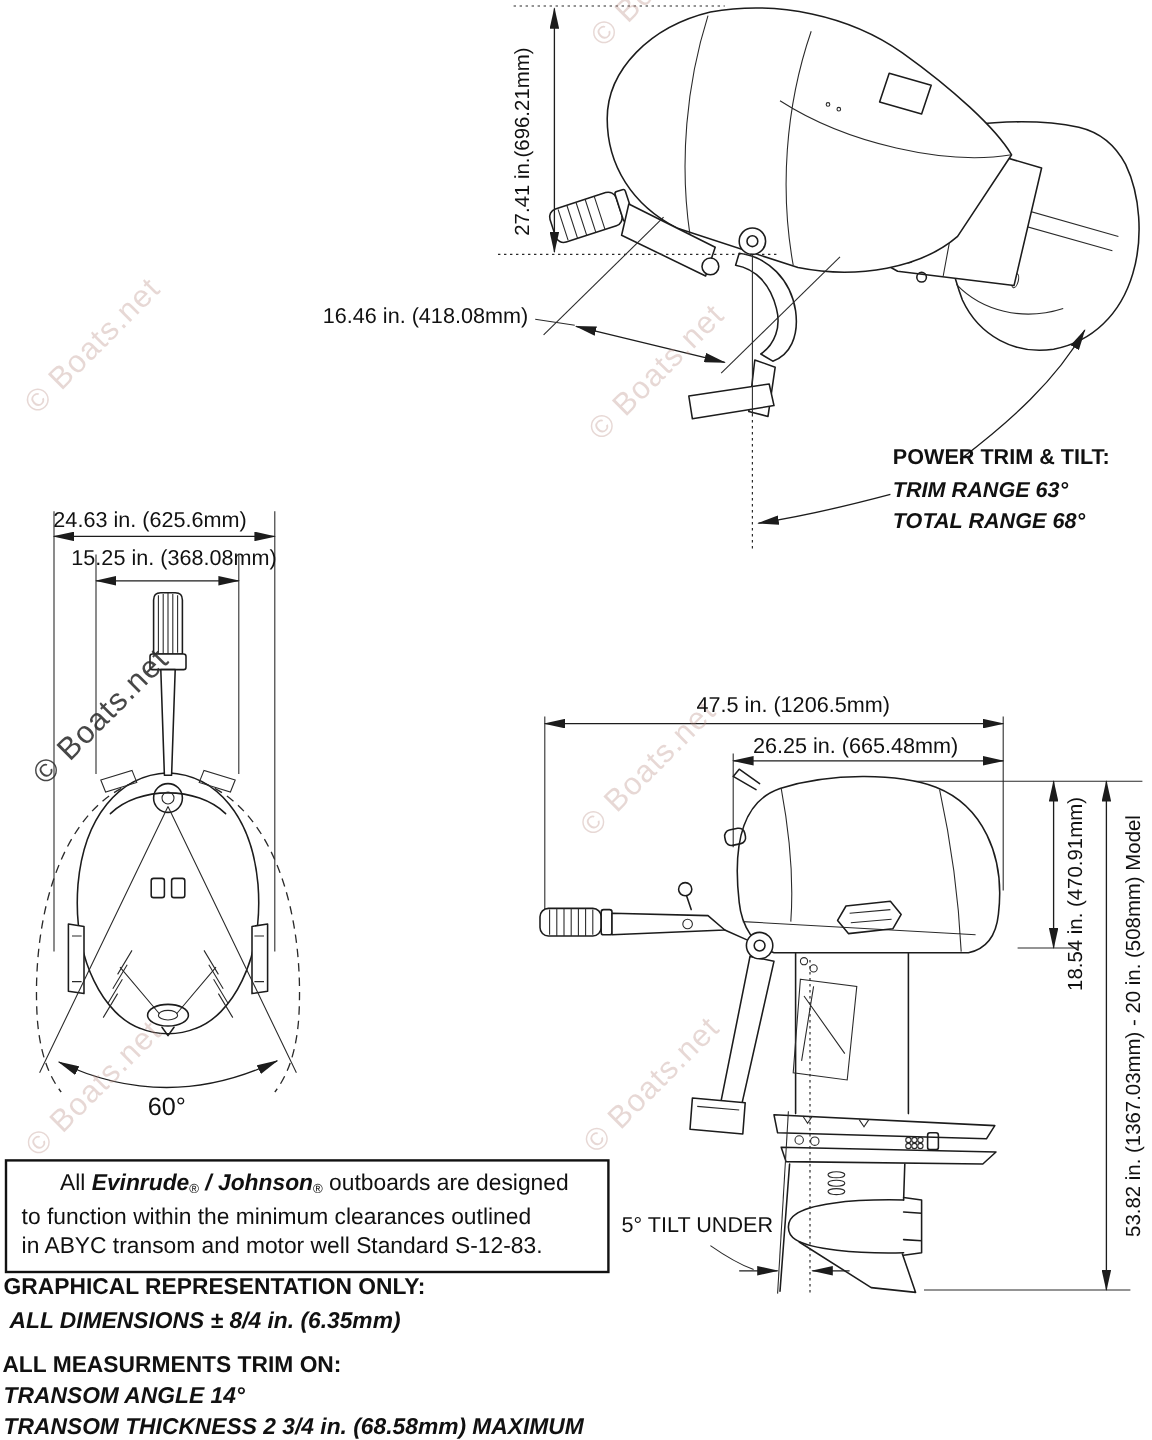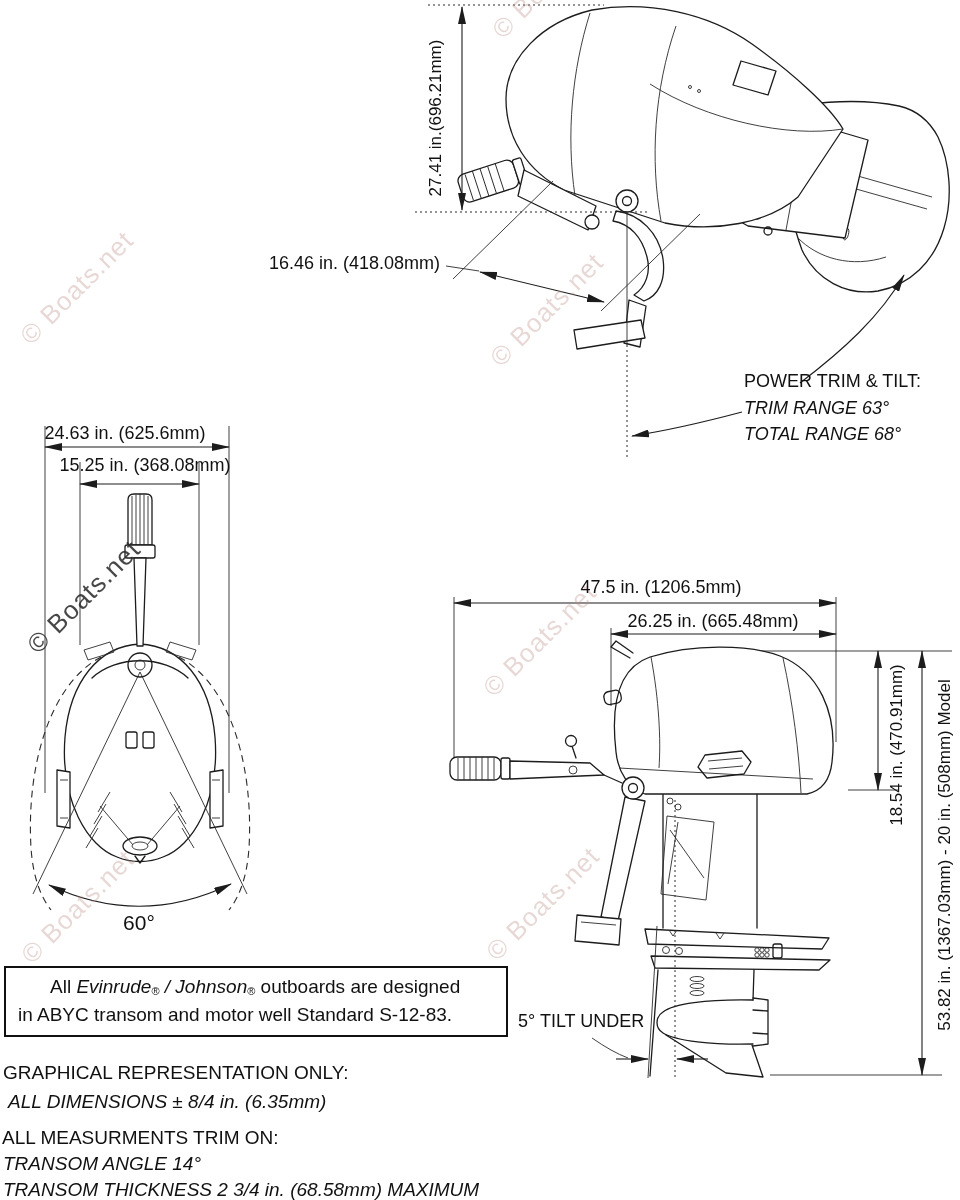--- a/index.html
+++ b/index.html
@@ -8,22 +8,22 @@
   svg{position:absolute;left:0;top:0;}
   .s{stroke:#1c1c1c;fill:none;stroke-width:1.3;stroke-linejoin:round;stroke-linecap:round;}
   .sf{stroke:#1c1c1c;fill:#fff;stroke-width:1.3;stroke-linejoin:round;}
   .thin{stroke:#2a2a2a;fill:none;stroke-width:0.9;}
   .dim{stroke:#1c1c1c;fill:none;stroke-width:1.1;}
   .dot{stroke:#2a2a2a;fill:none;stroke-width:1;stroke-dasharray:2 3;}
   .dash{stroke:#2a2a2a;fill:none;stroke-width:1.1;stroke-dasharray:7 5;}
   .lbl{position:absolute;font-size:18px;white-space:nowrap;line-height:1.1;}
   .ctr{transform:translate(-50%,-50%);}
   .rot{transform:translate(-50%,-50%) rotate(-90deg);}
-  .b{font-weight:normal;}
-  .i{font-style:italic;}
+  .b{font-weight:bold;}
+  .i{font-style:italic;font-weight:bold;}
   .big{font-size:21px;}
   .vert{font-size:17px;}
   .wm{position:absolute;font-size:26px;letter-spacing:1px;white-space:nowrap;
       color:rgba(186,140,132,0.34);transform:translate(-50%,-50%) rotate(-45deg);}
   .wm-dark{color:rgba(45,45,45,0.88);}
   .notice-box{position:absolute;left:4px;top:966px;width:504px;box-sizing:border-box;
       border:2px solid #111;padding:7px 8px 8px 12px;font-size:19px;line-height:24px;}
   .nb-line1{padding-left:32px;}
   .reg{font-size:11px;vertical-align:-2px;}
   .foot{position:absolute;font-size:19px;white-space:nowrap;}
@@ -227,20 +227,21 @@
   <div class="lbl ctr big" style="left:139px;top:923px">60°</div>
 
   <div class="lbl ctr" style="left:661px;top:588px">47.5 in. (1206.5mm)</div>
   <div class="lbl ctr" style="left:713px;top:622px">26.25 in. (665.48mm)</div>
   <div class="lbl rot vert" style="left:897px;top:745px">18.54 in. (470.91mm)</div>
   <div class="lbl rot vert" style="left:945px;top:855px">53.82 in. (1367.03mm) - 20 in. (508mm) Model</div>
   <div class="lbl" style="left:518px;top:1012px">5° TILT UNDER</div>
 
   <div class="notice-box">
     <div class="nb-line1"><span>All </span><span class="i">Evinrude</span><span class="reg">®</span><span class="i"> / </span><span class="i">Johnson</span><span class="reg">®</span><span> outboards are designed</span></div>
+    <div>to function within the minimum clearances outlined</div>
     <div>in ABYC transom and motor well Standard S-12-83.</div>
   </div>
 
   <div class="foot b" style="left:3px;top:1062px">GRAPHICAL REPRESENTATION ONLY:</div>
   <div class="foot i" style="left:8px;top:1091px">ALL DIMENSIONS ± 8/4 in. (6.35mm)</div>
   <div class="foot b" style="left:2px;top:1127px">ALL MEASURMENTS TRIM ON:</div>
   <div class="foot i" style="left:3px;top:1153px">TRANSOM ANGLE 14°</div>
   <div class="foot i" style="left:3px;top:1179px">TRANSOM THICKNESS 2 3/4 in. (68.58mm) MAXIMUM</div>
 
 </div>

